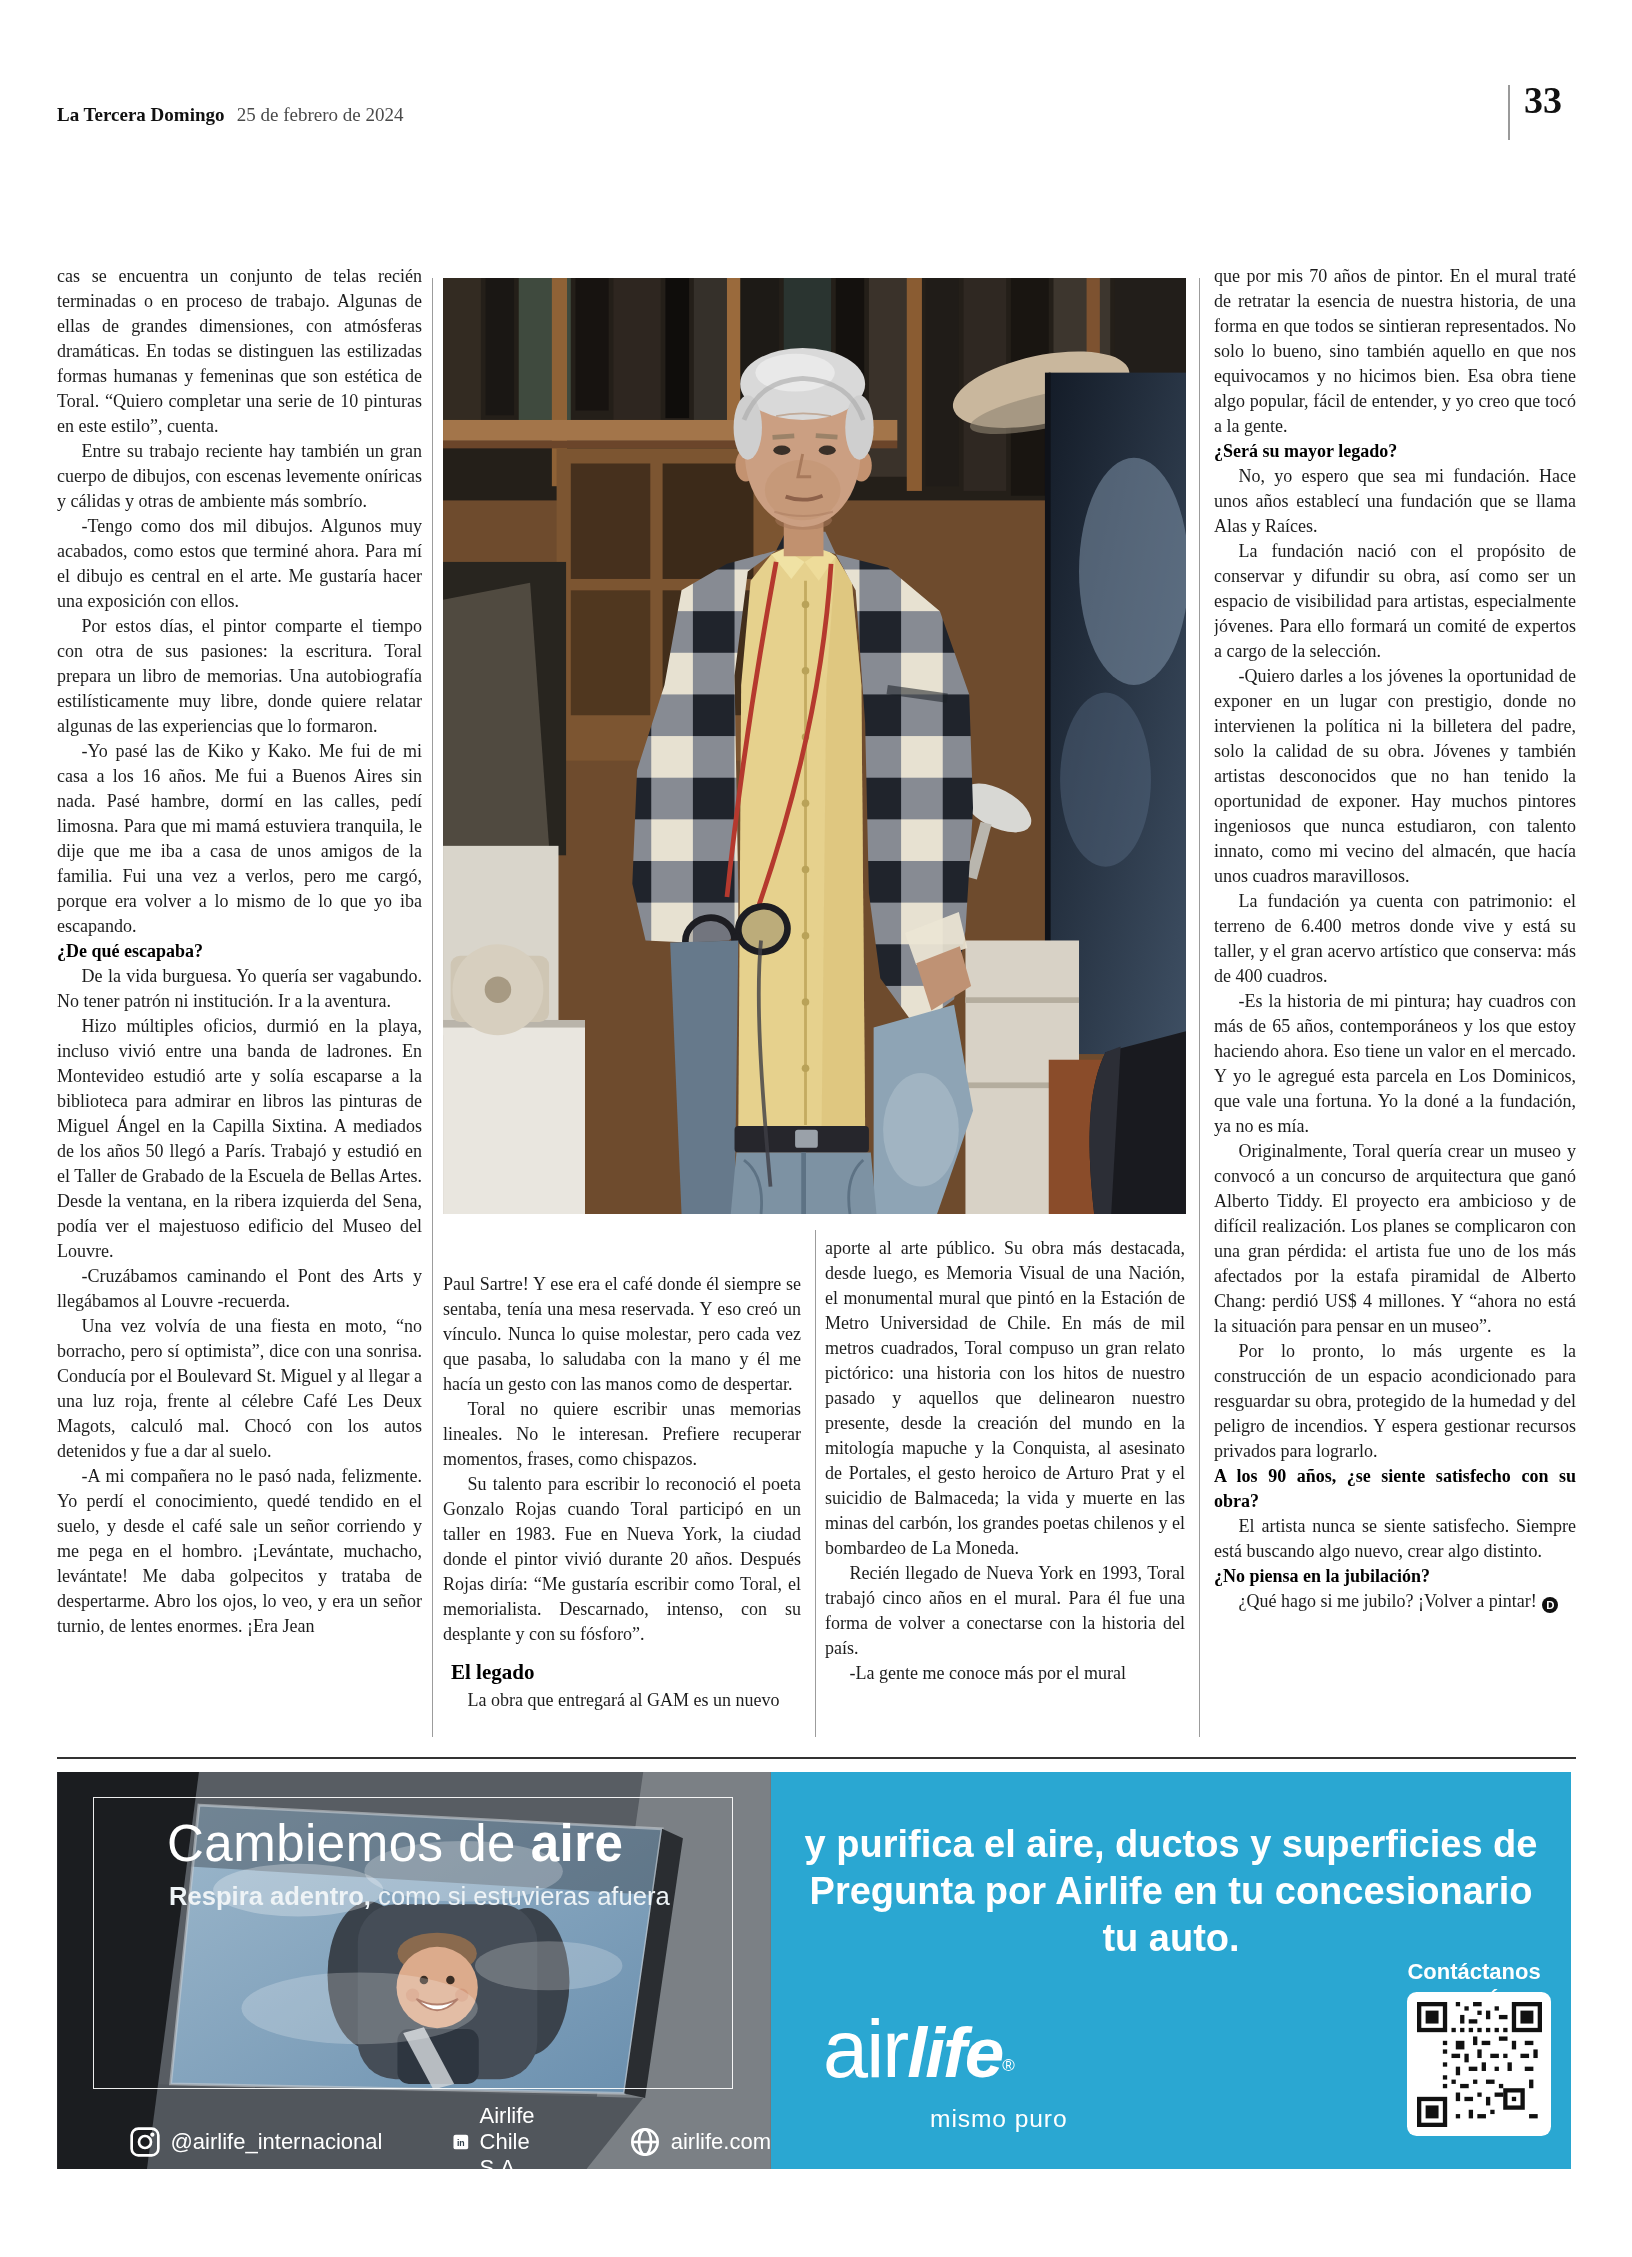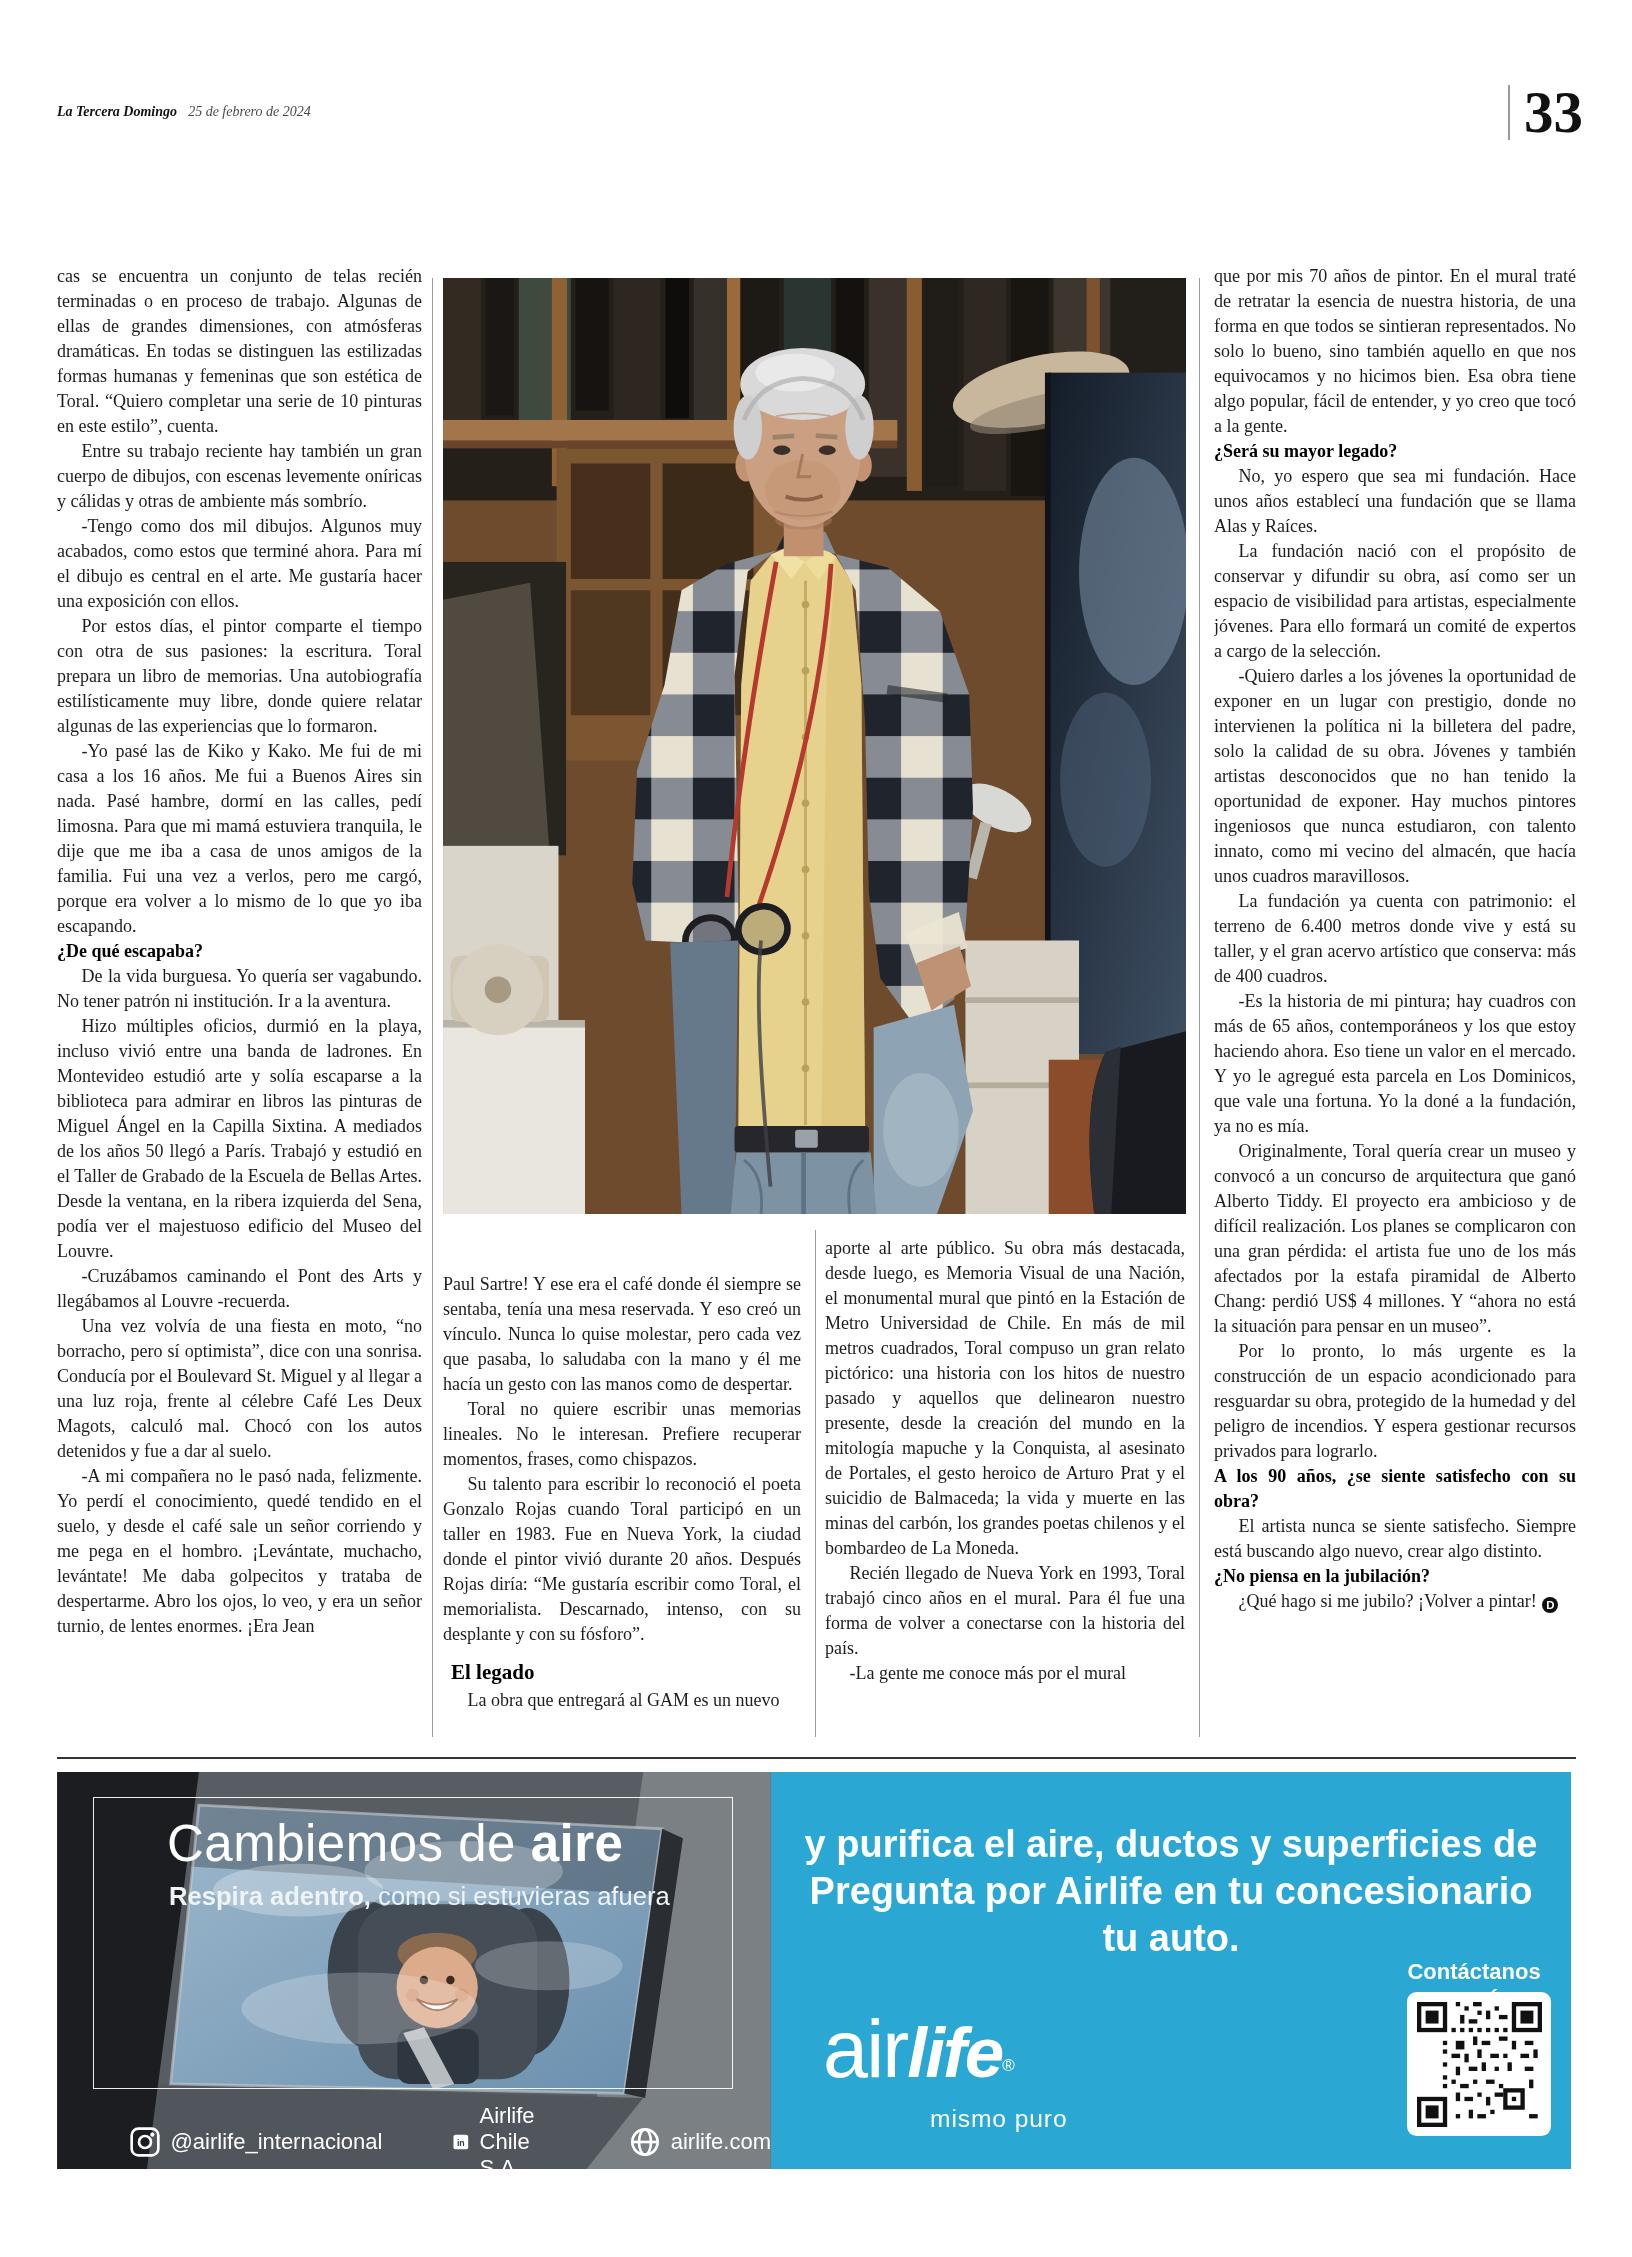--- a/index.html
+++ b/index.html
@@ -1,25 +1,25 @@
 <!DOCTYPE html>
 <html lang="es" style="font-size:15px"><head>
 <meta charset="utf-8">
 <style>
   html,body{margin:0;padding:0;}
   body{
     width:1632px;height:2257px;position:relative;background:#ffffff;
     font-family:"Liberation Serif",serif;color:#1b1b1b;
   }
   
-  .masthead{position:absolute;left:57px;top:104px;font-size:14px;white-space:nowrap;font-style:italic;}
+  .masthead{position:absolute;left:57px;top:104px;font-size:19px;white-space:nowrap;}
   .masthead .pub{font-weight:700;color:#111;}
   .masthead .date{font-weight:400;color:#4a4a4a;margin-left:7.6px;}
   .pagenum-rule{position:absolute;left:1508px;top:85px;width:1.9px;height:55px;background:#9a9a9a;}
-  .pagenum{position:absolute;left:1524px;top:78px;font-size:59px;font-weight:700;color:#111;}
+  .pagenum{position:absolute;left:1524px;top:78px;font-size:38px;font-weight:700;color:#111;}
   
   .vrule{position:absolute;width:0.9px;background:#9c9c9c;}
   .hrule-ad{position:absolute;left:57px;top:1757px;width:1519px;height:1.9px;background:#333;}
   
   .col{
     position:absolute;overflow:hidden;text-align:justify;
     font-size:18px;line-height:25px;color:#1c1c1c;
     hyphens:auto;-webkit-hyphens:auto;
   }
   .col p{margin:0;text-indent:24.6px;}

